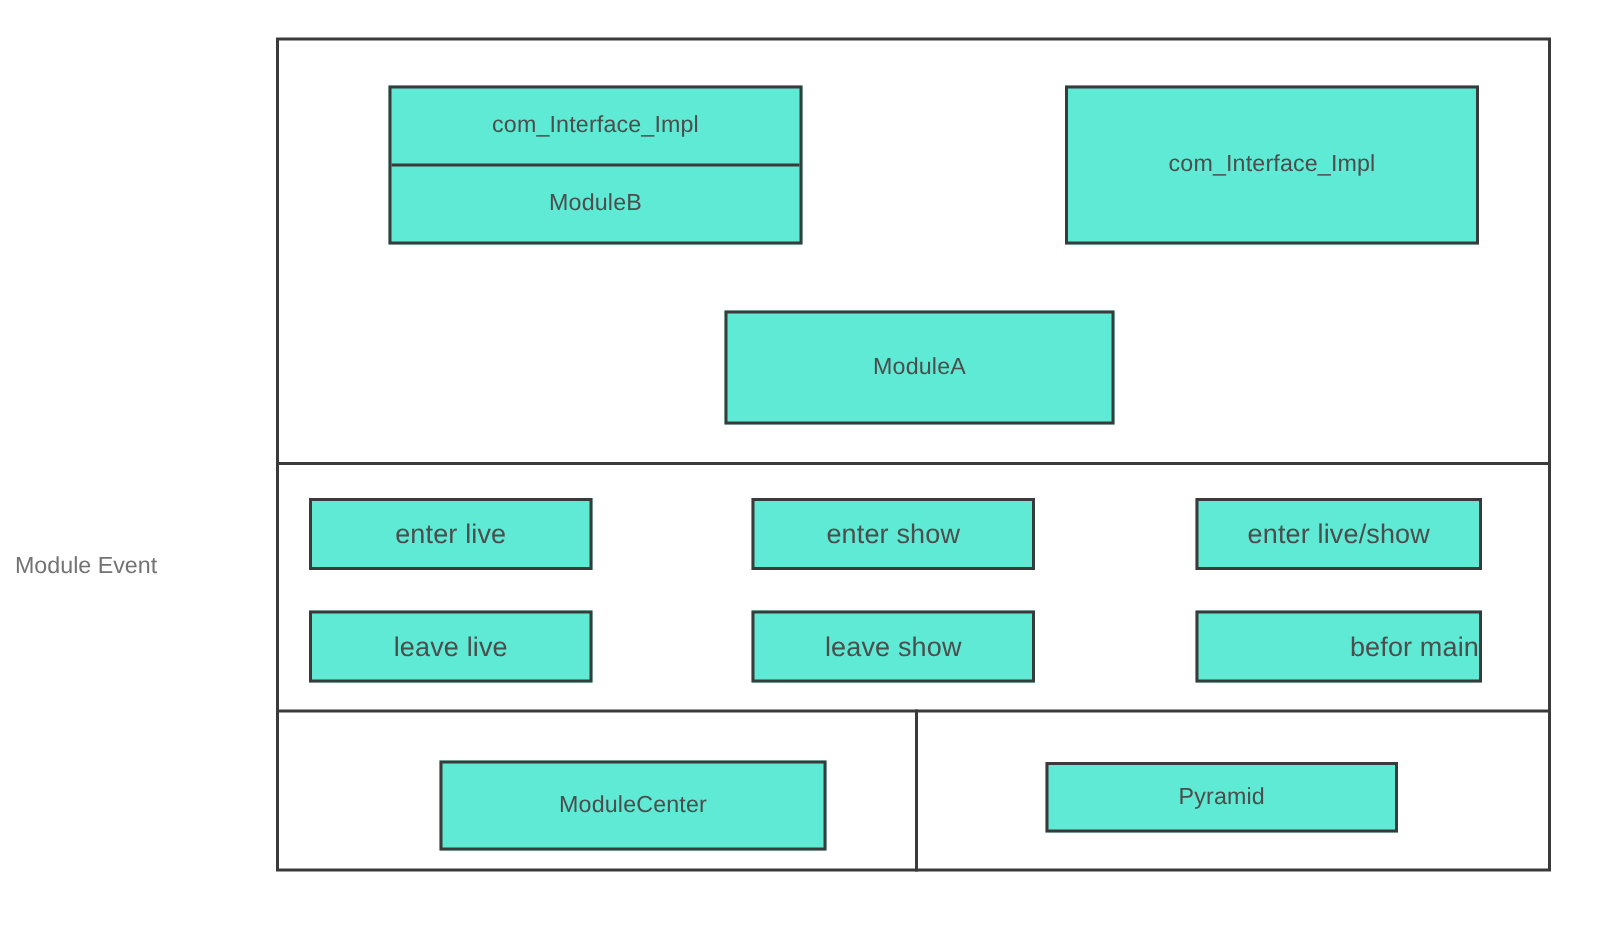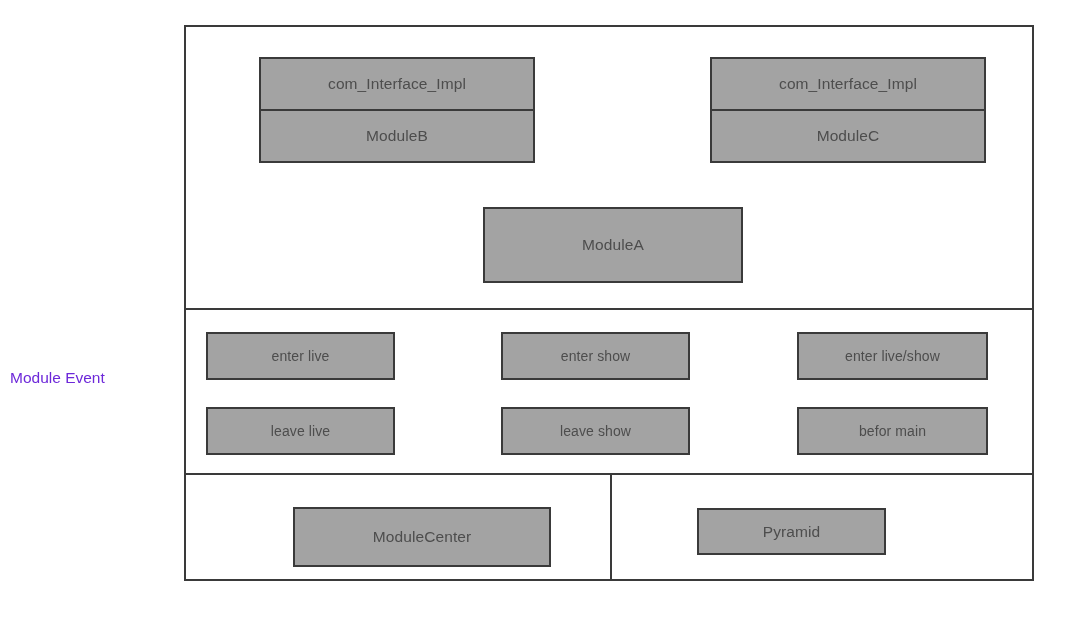--- a/index.html
+++ b/index.html
@@ -48,21 +48,21 @@
     width: 0;
     height: 108px;
     border-left: 2.5px solid #3a3a3a;
   }
 
   
   .box {
     position: absolute;
     box-sizing: border-box;
     border: 2.5px solid #3a3a3a;
-    background: #a3a3a3;
+    background: #5eead4;
     display: flex;
     flex-direction: column;
   }
   .box-cell {
     flex: 1 1 0;
     display: flex;
     align-items: center;
     justify-content: center;
     font-size: 15.5px;
     letter-spacing: 0.1px;
@@ -80,59 +80,58 @@
   }
   #module-box-b { left: 73px;  top: 30px; }
   #module-box-c { left: 524px; top: 30px; }
   #module-box-a { left: 297px; top: 180px; width: 260px; height: 76px; }
 
   
   .event-box {
     width: 189px;
     height: 48px;
   }
-  .event-box .box-cell { font-size: 14px; }
+  .event-box .box-cell { font-size: 18px; }
 
   #event-box-enter-live      { left: 20px;  top: 305px; }
   #event-box-enter-show      { left: 315px; top: 305px; }
   #event-box-enter-live-show { left: 611px; top: 305px; width: 191px; }
   #event-box-leave-live      { left: 20px;  top: 380px; justify-content: center; }
   #event-box-leave-show      { left: 315px; top: 380px; text-align: center; }
-  #event-box-befor-main      { left: 611px; top: 380px; width: 191px; }
+  #event-box-befor-main      { left: 611px; top: 380px; width: 191px; align-items: flex-end; }
 
   
   #core-box-modulecenter { left: 107px; top: 480px; width: 258px; height: 60px; }
-  #core-box-pyramid      { left: 511px; top: 481px; width: 189px; height: 47px; }
+  #core-box-pyramid      { left: 511px; top: 481px; width: 235px; height: 47px; }
 
   
   #module-event-label {
     position: absolute;
     left: 10px;
     top: 369px;
     font-size: 15.5px;
-    color: #6d28d9;
+    color: #737373;
     white-space: nowrap;
     text-align: right;
   }
 </style>
 </head>
 <body>
 
 <div id="module-event-label">Module Event</div>
 
 <div id="diagram-frame">
 
   <div class="box module-box" id="module-box-b">
     <div class="box-cell">com_Interface_Impl</div>
     <div class="box-cell">ModuleB</div>
   </div>
 
   <div class="box module-box" id="module-box-c">
     <div class="box-cell">com_Interface_Impl</div>
-    <div class="box-cell">ModuleC</div>
   </div>
 
   <div class="box module-box" id="module-box-a">
     <div class="box-cell">ModuleA</div>
   </div>
 
   <div class="section-divider" id="divider-modules-events"></div>
 
   <div class="box event-box" id="event-box-enter-live">
     <div class="box-cell">enter live</div>

